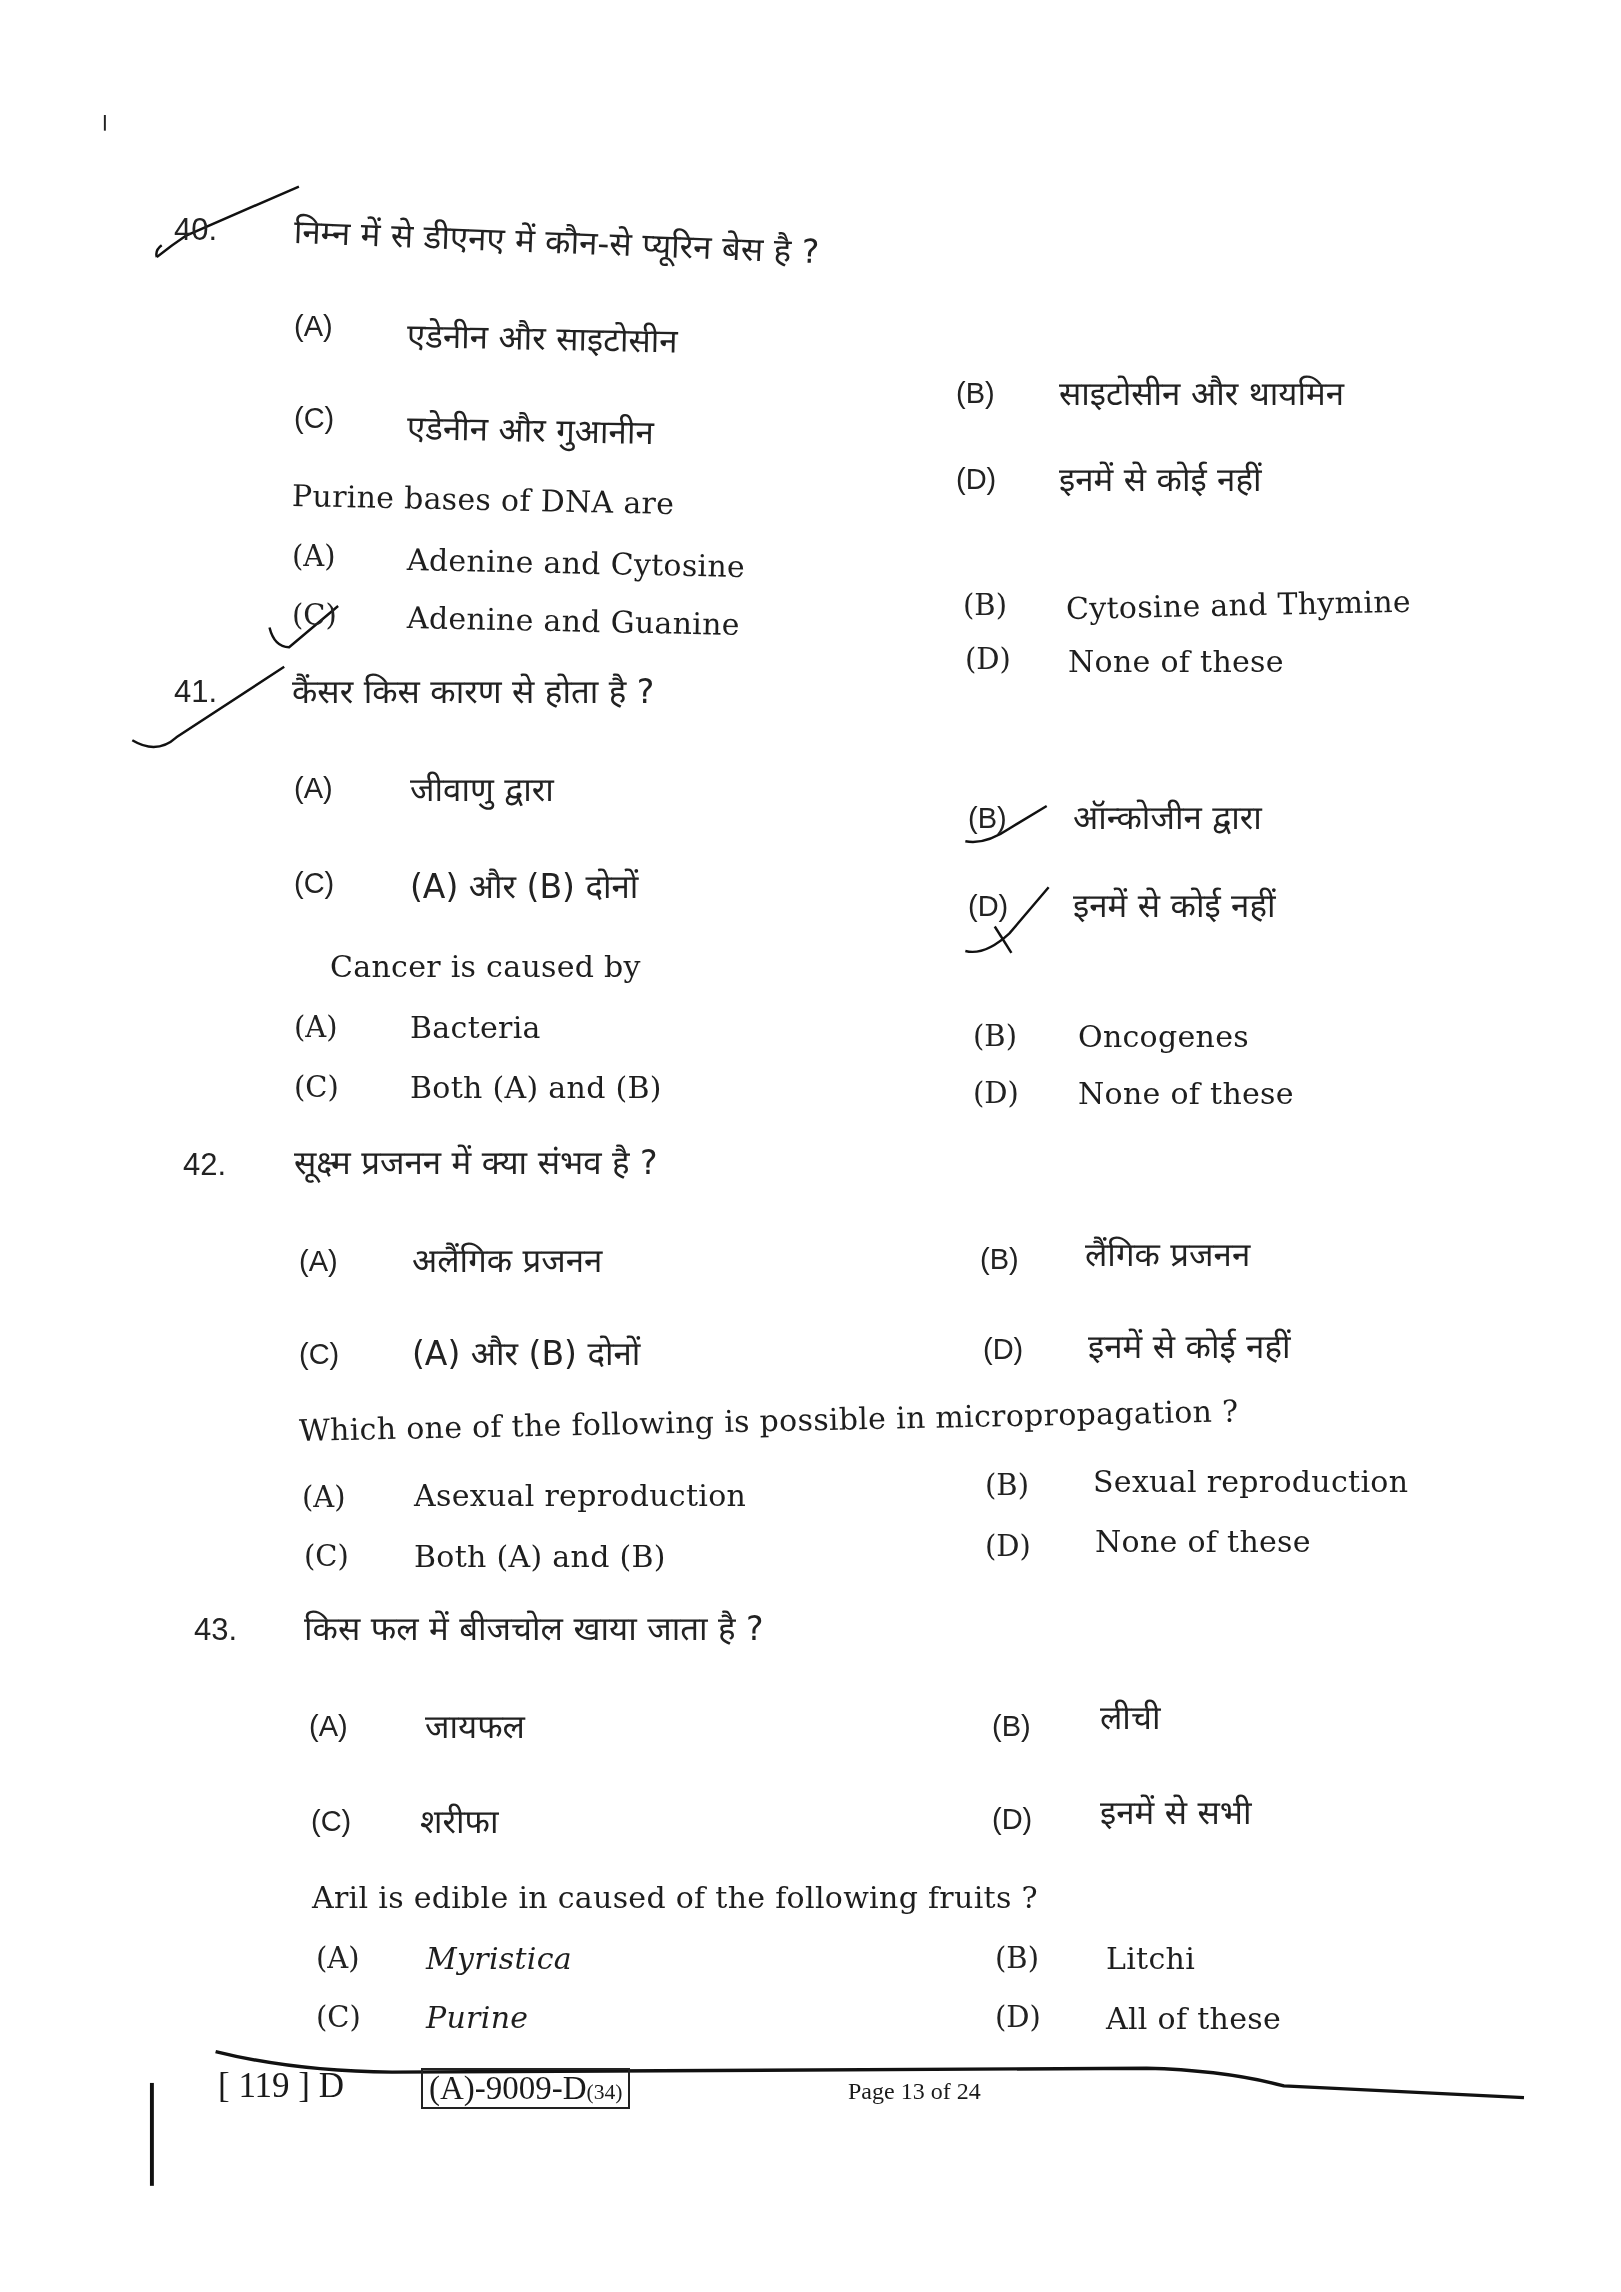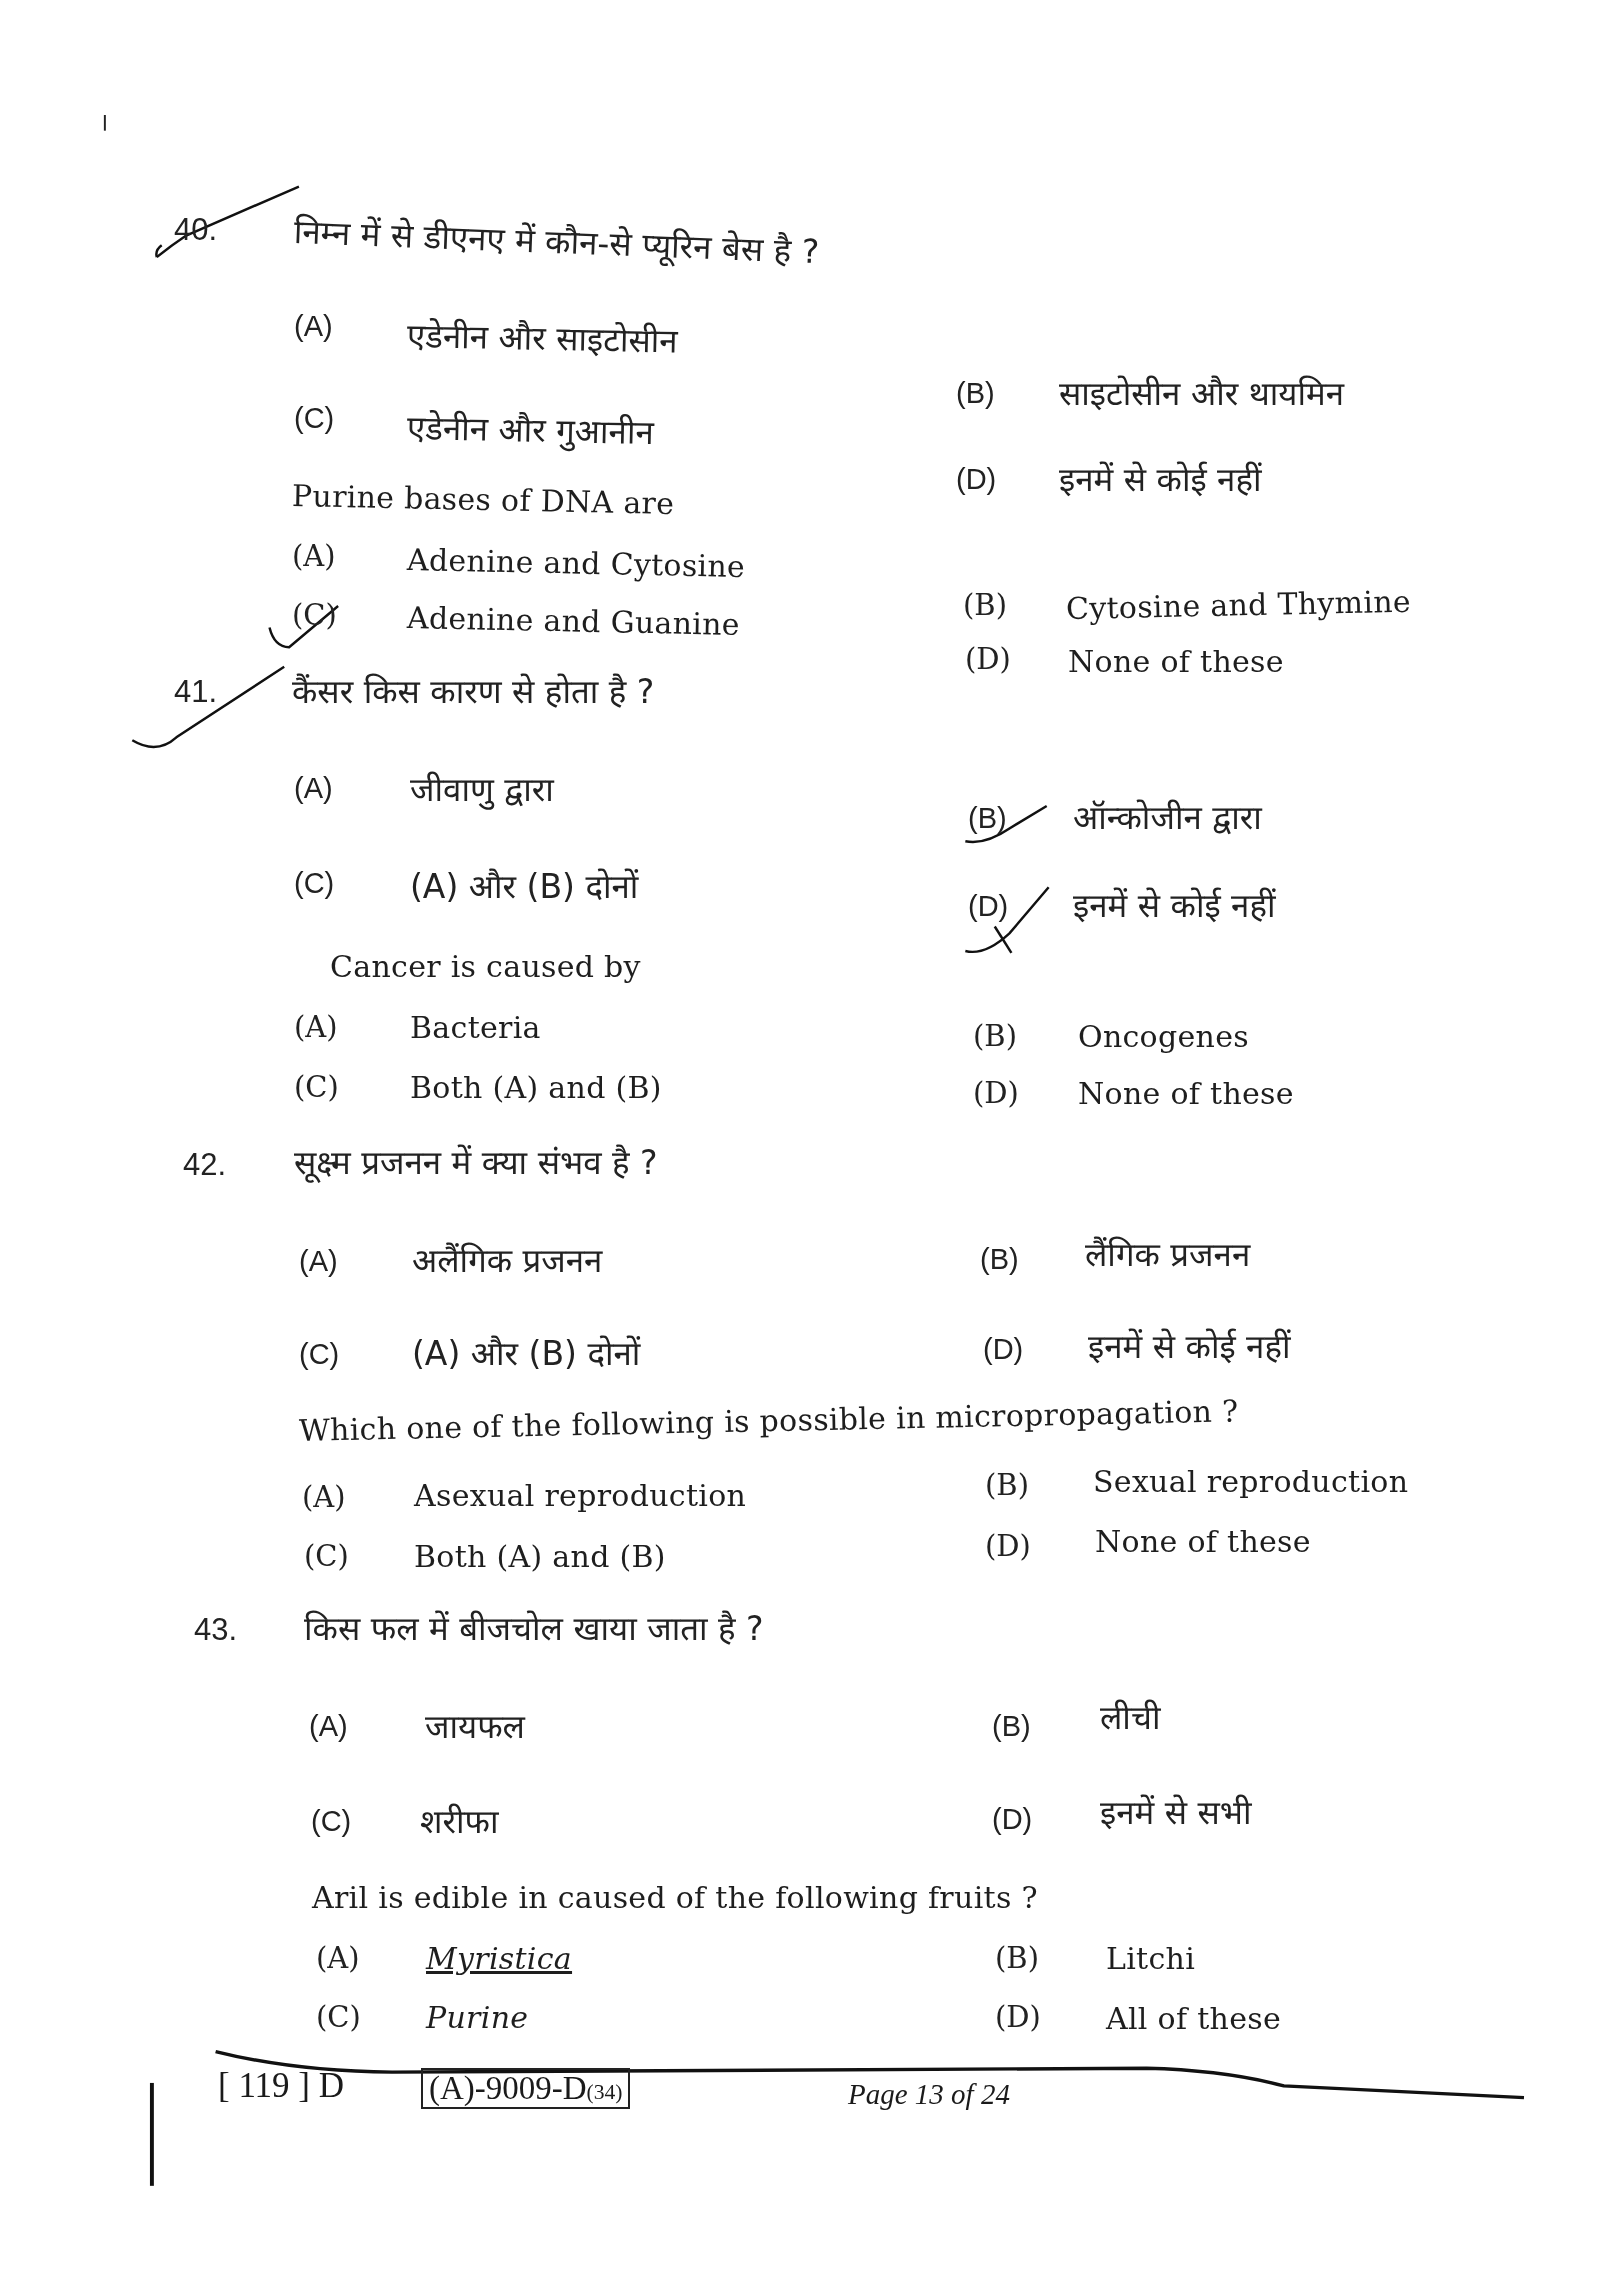--- a/index.html
+++ b/index.html
@@ -125,29 +125,29 @@
   <span class="abs hi" style="left:417px;top:1703px;margin-left:8px;">जायफल</span>
   <span class="abs lbl" style="left:992px;top:1710px;">(B)</span>
   <span class="abs hi" style="left:1100px;top:1694px;">लीची</span>
   <span class="abs lbl" style="left:311px;top:1805px;">(C)</span>
   <span class="abs hi" style="left:420px;top:1798px;">शरीफा</span>
   <span class="abs lbl" style="left:992px;top:1803px;">(D)</span>
   <span class="abs hi" style="left:1100px;top:1789px;">इनमें से सभी</span>
 
   <span class="abs en" style="left:312px;top:1880px;">Aril is edible in caused of the following fruits ?</span>
   <span class="abs en-lbl" style="left:316px;top:1941px;">(A)</span>
-  <span class="abs en it" style="left:426px;top:1941px;text-decoration:underline;">Myristica</span>
+  <span class="abs en it" style="left:426px;top:1941px;">Myristica</span>
   <span class="abs en-lbl" style="left:995px;top:1941px;">(B)</span>
   <span class="abs en" style="left:1106px;top:1941px;">Litchi</span>
   <span class="abs en-lbl" style="left:316px;top:2000px;">(C)</span>
   <span class="abs en it" style="left:426px;top:2000px;">Purine</span>
   <span class="abs en-lbl" style="left:995px;top:2000px;">(D)</span>
   <span class="abs en" style="left:1106px;top:2001px;">All of these</span>
 </div>
 
 <div>
   <span class="abs" style="left:218px;top:2066px;font-family:'Liberation Serif','DejaVu Serif',serif;font-size:35px;">[ 119 ] D</span>
   <span class="abs footer-box" style="left:421px;top:2068px;">
     <span>(A)-9009-D</span><span class="small">(34)</span>
   </span>
-  <span class="abs" style="left:848px;top:2078px;font-family:'Liberation Serif','DejaVu Serif',serif;font-size:29px;font-style:italic;">Page 13 of 24</span>
+  <span class="abs" style="left:848px;top:2078px;font-family:'Liberation Serif','DejaVu Serif',serif;font-size:24px;">Page 13 of 24</span>
 </div>
 
 
 </body></html>

